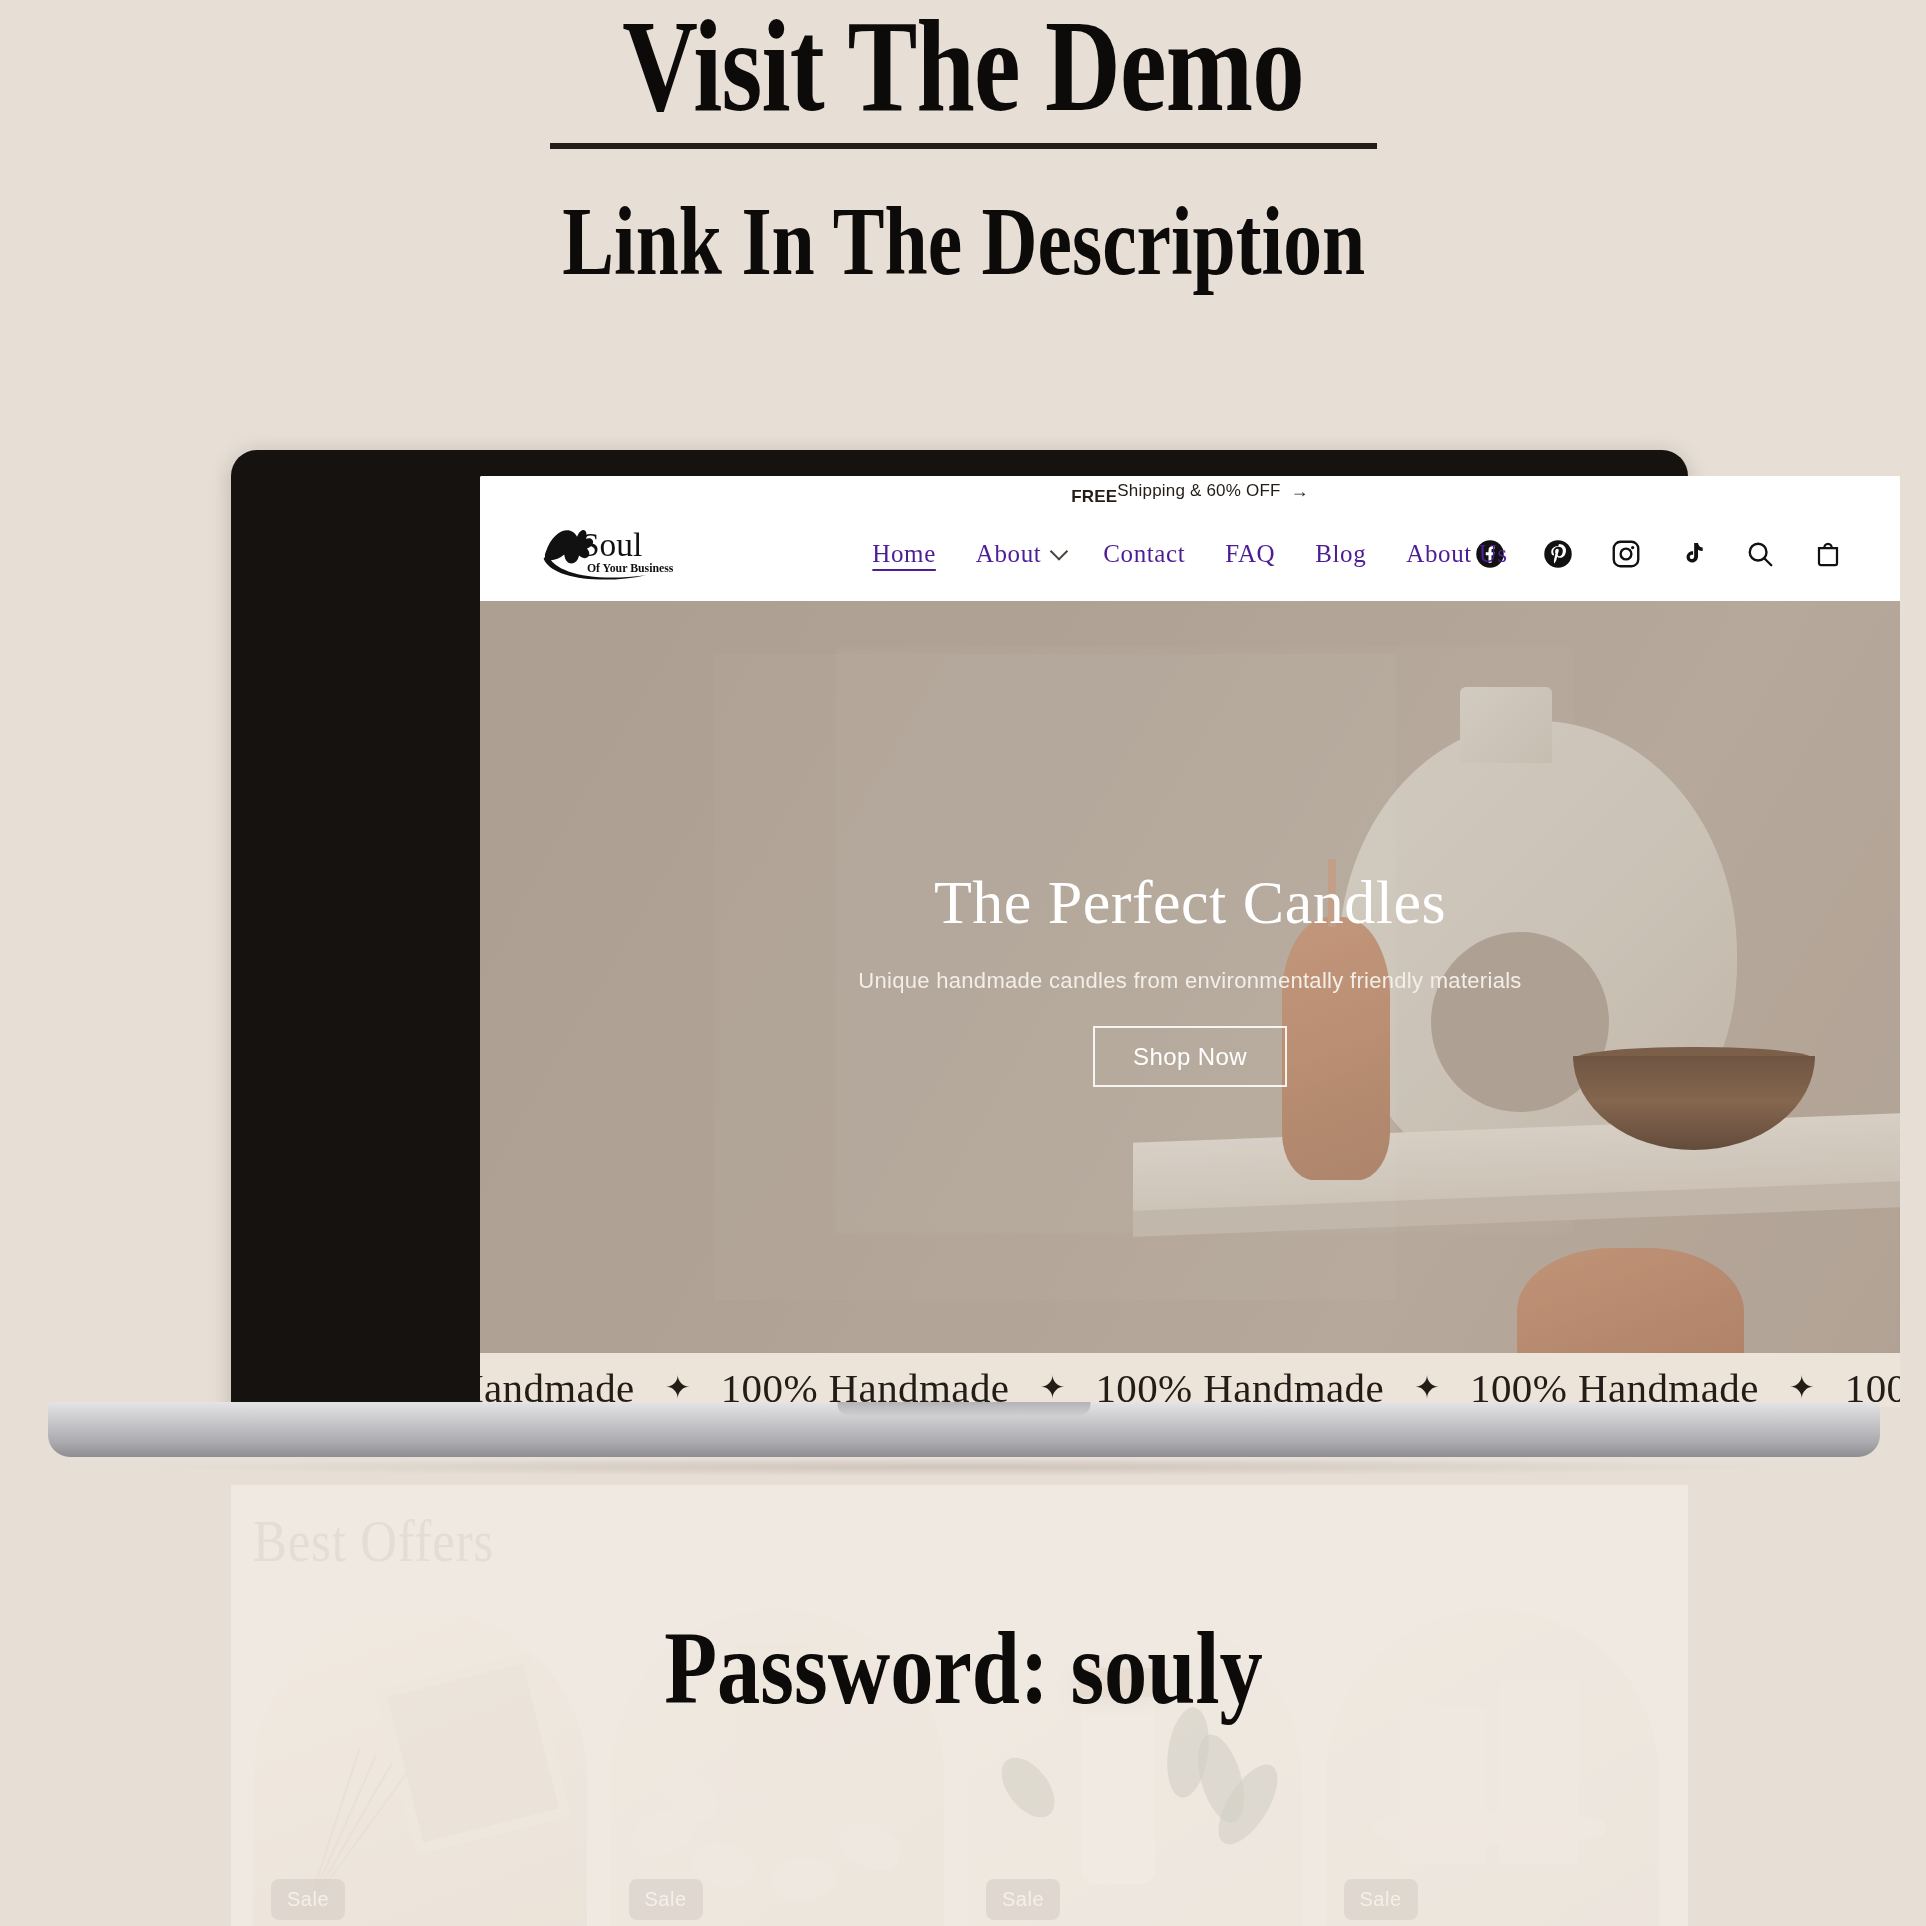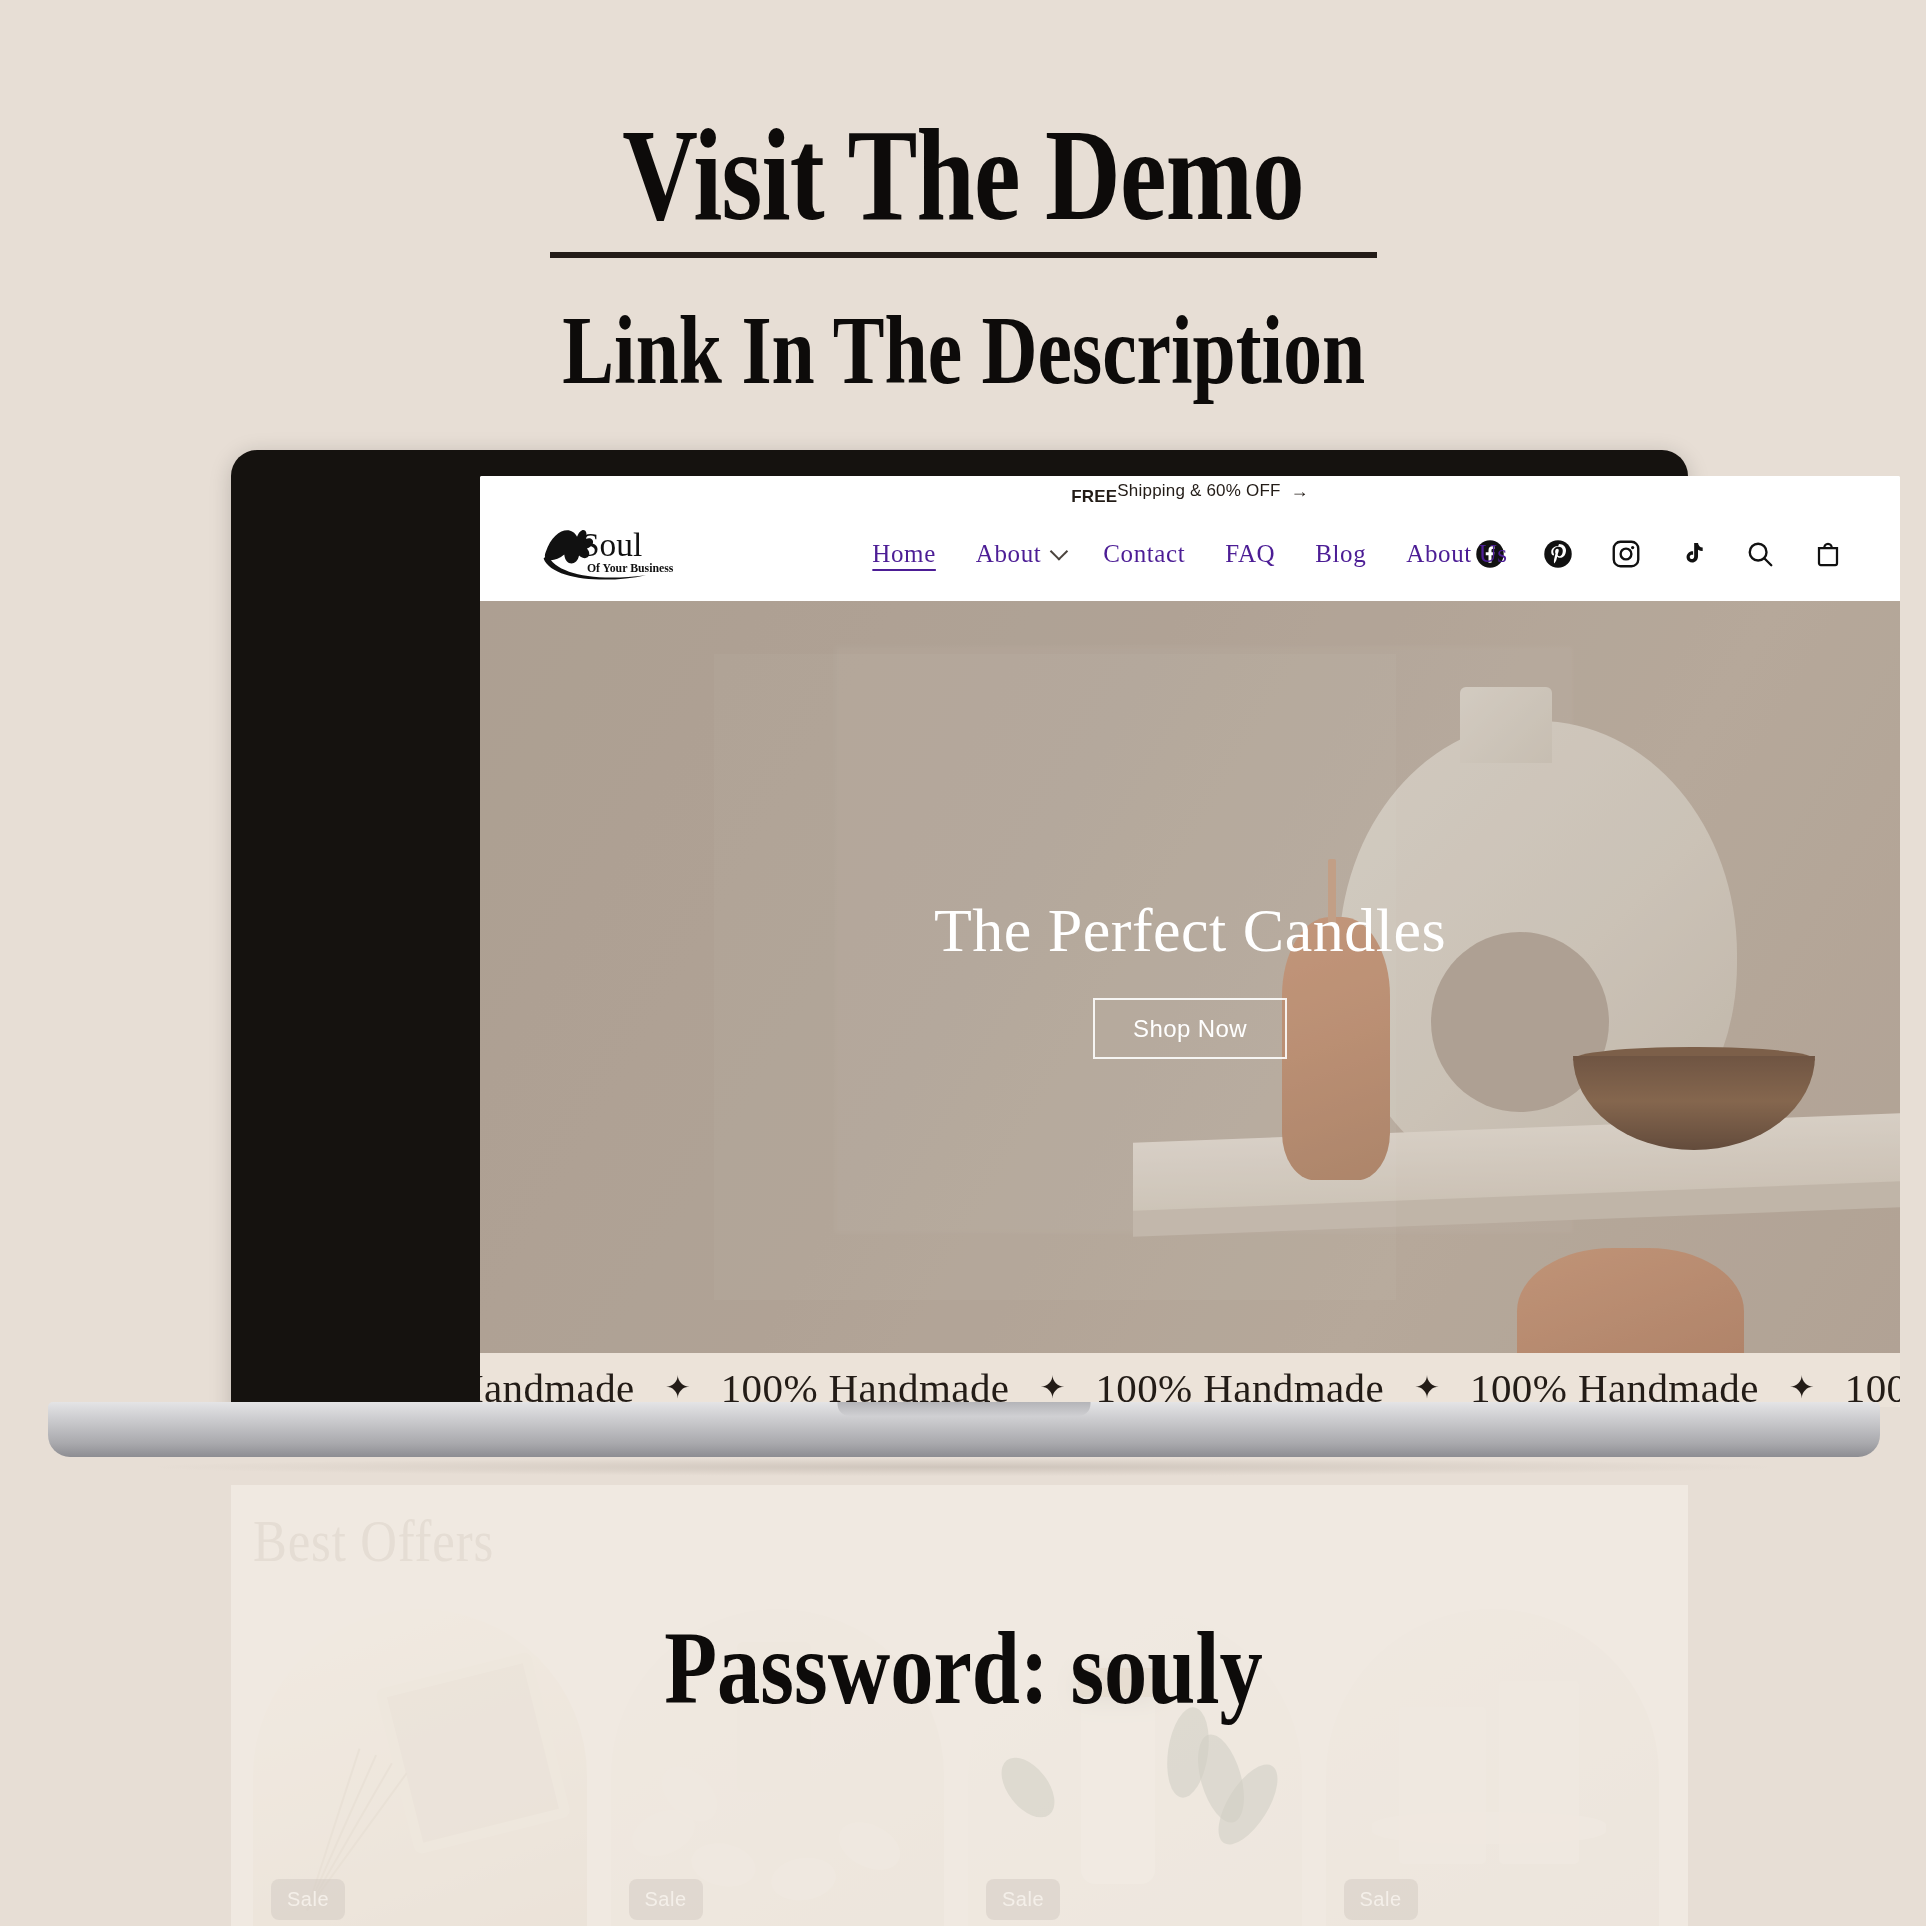--- a/index.html
+++ b/index.html
@@ -7,21 +7,21 @@
   body {
     background:#e7ded5;
     font-family:"Liberation Sans", sans-serif;
     position:relative;
   }
 
   
   .promo-block{
     position:absolute; top:0; left:0; width:1927px; height:416px;
     display:flex; flex-direction:column; align-items:center;
-    padding-top:109px; z-index:40;
+    z-index:40;
   }
   .promo-title{
     font-family:"Liberation Serif", serif;
     font-weight:700; font-size:131px; line-height:1.0;
     color:#0d0b0a; letter-spacing:-1px;
     transform:scaleX(0.80); transform-origin:center;
     white-space:nowrap;
   }
   .promo-rule{
     width:827px; height:6px; background:#241c18; margin-top:12px;
@@ -450,20 +450,21 @@
           <div class="bowl-rim"></div>
           <div class="bowl"></div>
           <div class="torso"></div>
           <div class="torso2"></div>
         </div>
         <div class="hero-veil"></div>
         <div class="hero-panel"></div>
 
         <div class="hero-copy">
           <h1 class="hero-h1">The Perfect Candles</h1>
+          <p class="hero-p">Unique handmade candles from environmentally friendly materials</p>
           <a class="hero-btn">Shop Now</a>
         </div>
       </section>
 
       <div class="marquee">
         <div class="marquee-inner" id="mq">
             <span class="mq-item">100% Handmade</span>
             <span class="mq-star">✦</span>
             <span class="mq-item">100% Handmade</span>
             <span class="mq-star">✦</span>

